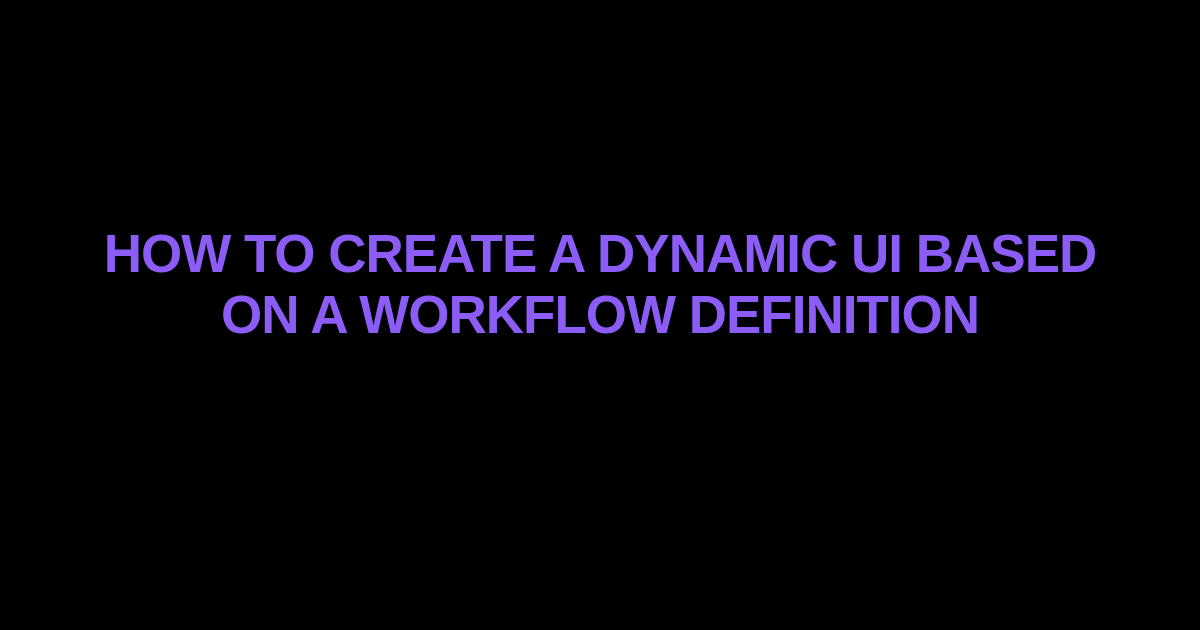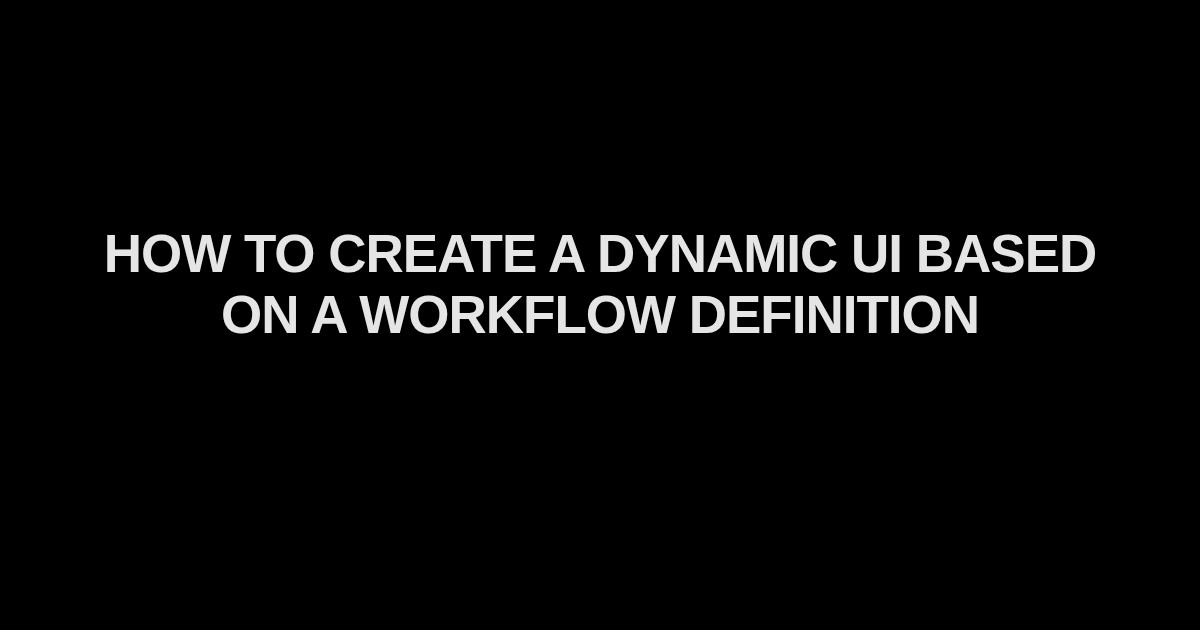--- a/index.html
+++ b/index.html
@@ -17,21 +17,21 @@
       font-family: 'Arial Black', 'Helvetica Neue', Helvetica, Arial, sans-serif;
       overflow: hidden;
     }
     .title-container {
       width: 100%;
       padding: 0 80px;
       text-align: center;
       margin-top: -60px;
     }
     .title {
-      color: #e5e5e5;
+      color: #8b5cf6;
       font-size: 53px;
       font-weight: 900;
       text-transform: uppercase;
       letter-spacing: -1px;
       line-height: 1.15;
       font-stretch: condensed;
     }
   </style>
 </head>
 <body>

